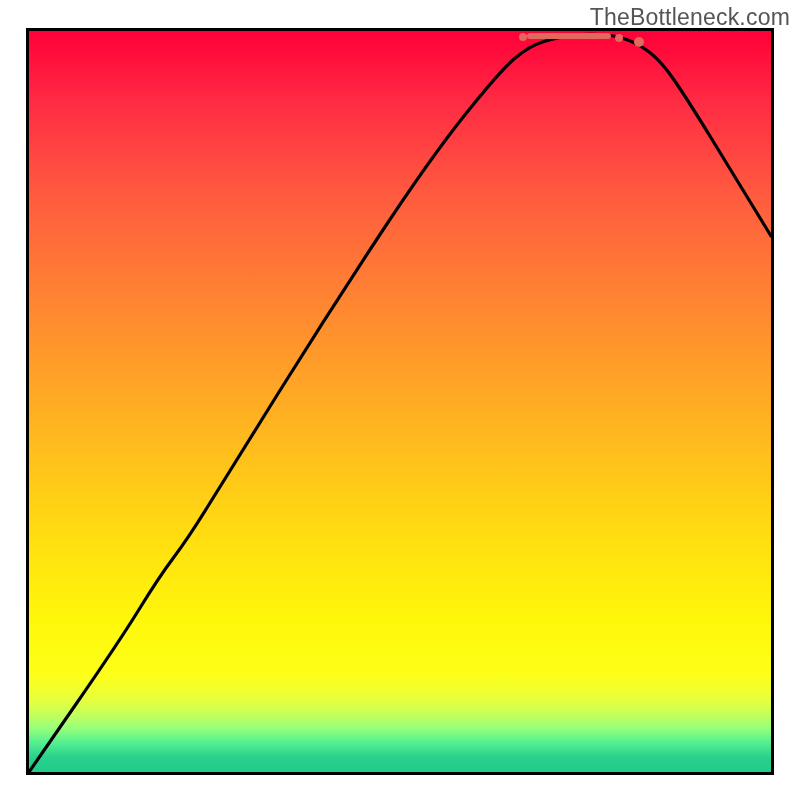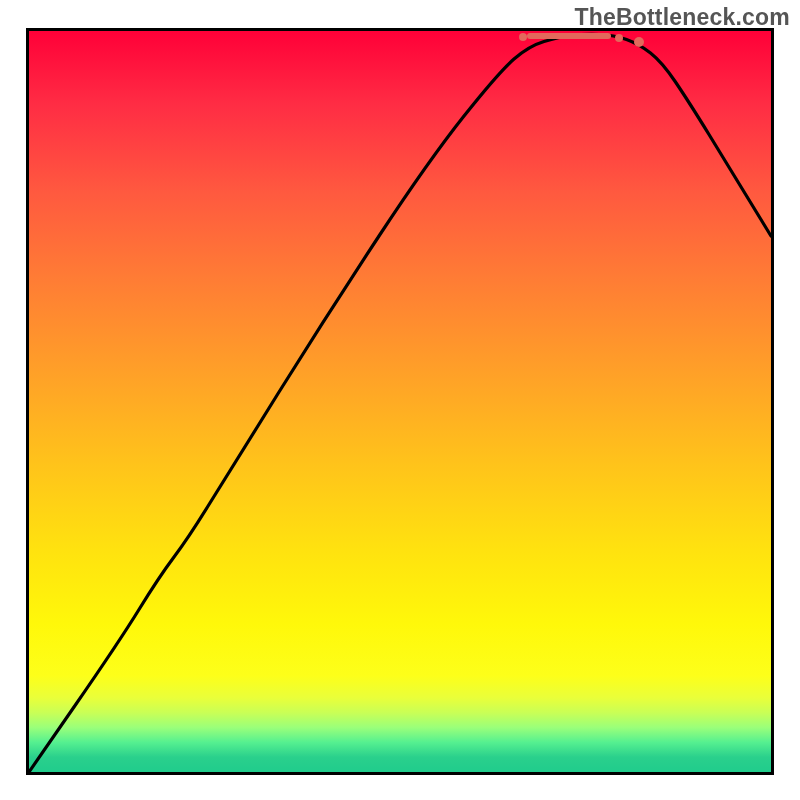--- a/index.html
+++ b/index.html
@@ -15,21 +15,21 @@
     position: relative;
     width: 800px;
     height: 800px;
   }
   .watermark {
     position: absolute;
     top: 4px;
     right: 10px;
     color: #555555;
     font-size: 23px;
-    font-weight: 700;
+    font-weight: 400;
     letter-spacing: 0.2px;
   }
   
   .plot {
     position: absolute;
     left: 26px;
     top: 28px;
     width: 748px;
     height: 747px;
     background: linear-gradient(

